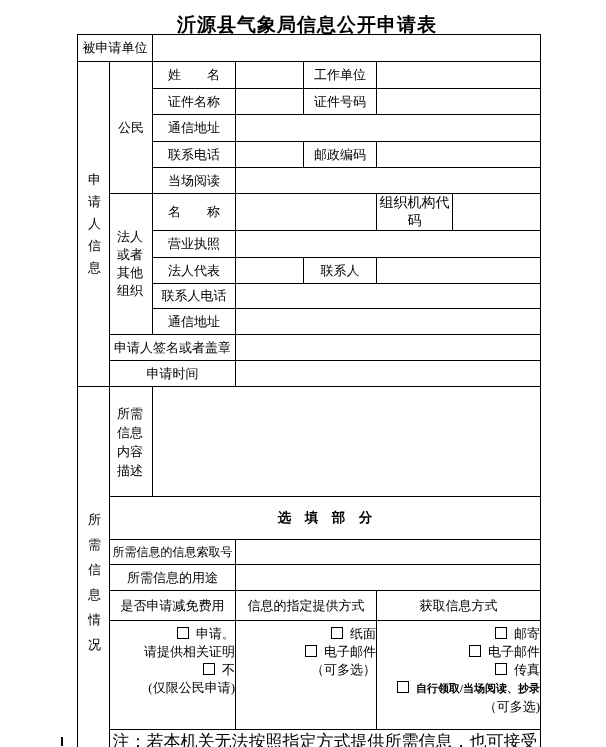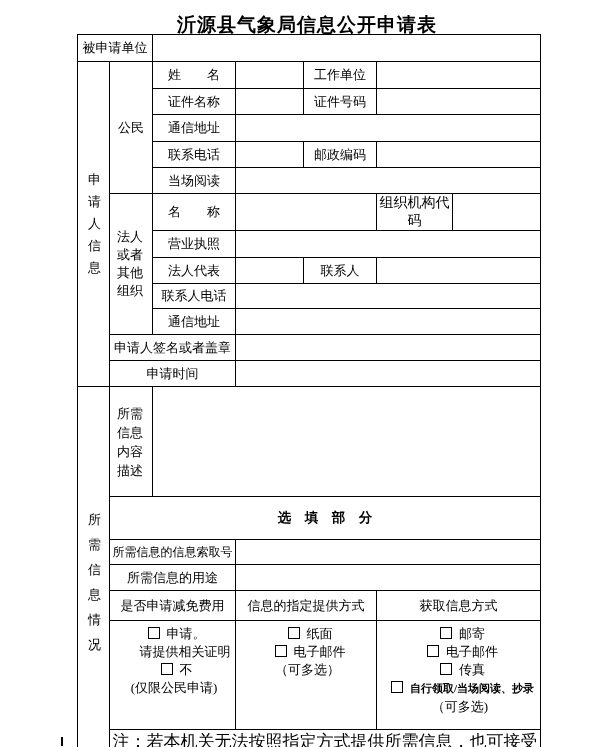--- a/index.html
+++ b/index.html
@@ -20,21 +20,21 @@
     text-align:center;vertical-align:middle;overflow:hidden;
   }
   td.blank{background:#fff;}
   .wrap2{width:28px;margin:4px auto;word-break:break-all;line-height:18px;text-align:left;}
   .wrap2.desc{line-height:19px;}
   .vtext{width:15px;margin:11px auto;word-break:break-all;text-align:right;}
   .vtext.applicant{line-height:22px;}
   .vtext.needinfo{line-height:25px;}
   .optional-hdr{font-weight:bold;font-size:13.5px;}
   td.opts{
-    text-align:center;vertical-align:top;padding:6px 0 0 8px;font-size:13px;
+    text-align:right;vertical-align:top;padding:6px 0 0 8px;font-size:13px;
   }
   .opt-line{margin-bottom:5px;line-height:13px;white-space:nowrap;}
   .opt-line.indent1{padding-left:17px;}
   .opt-line.noindent{margin-left:-5px;}
   .opt-line.small{font-size:11px;font-weight:bold;}
   .cb{
     display:inline-block;width:10px;height:10px;border:1px solid #000;
     margin-right:7px;vertical-align:-1px;background:#fff;
   }
   .small-label{font-size:14px;}

